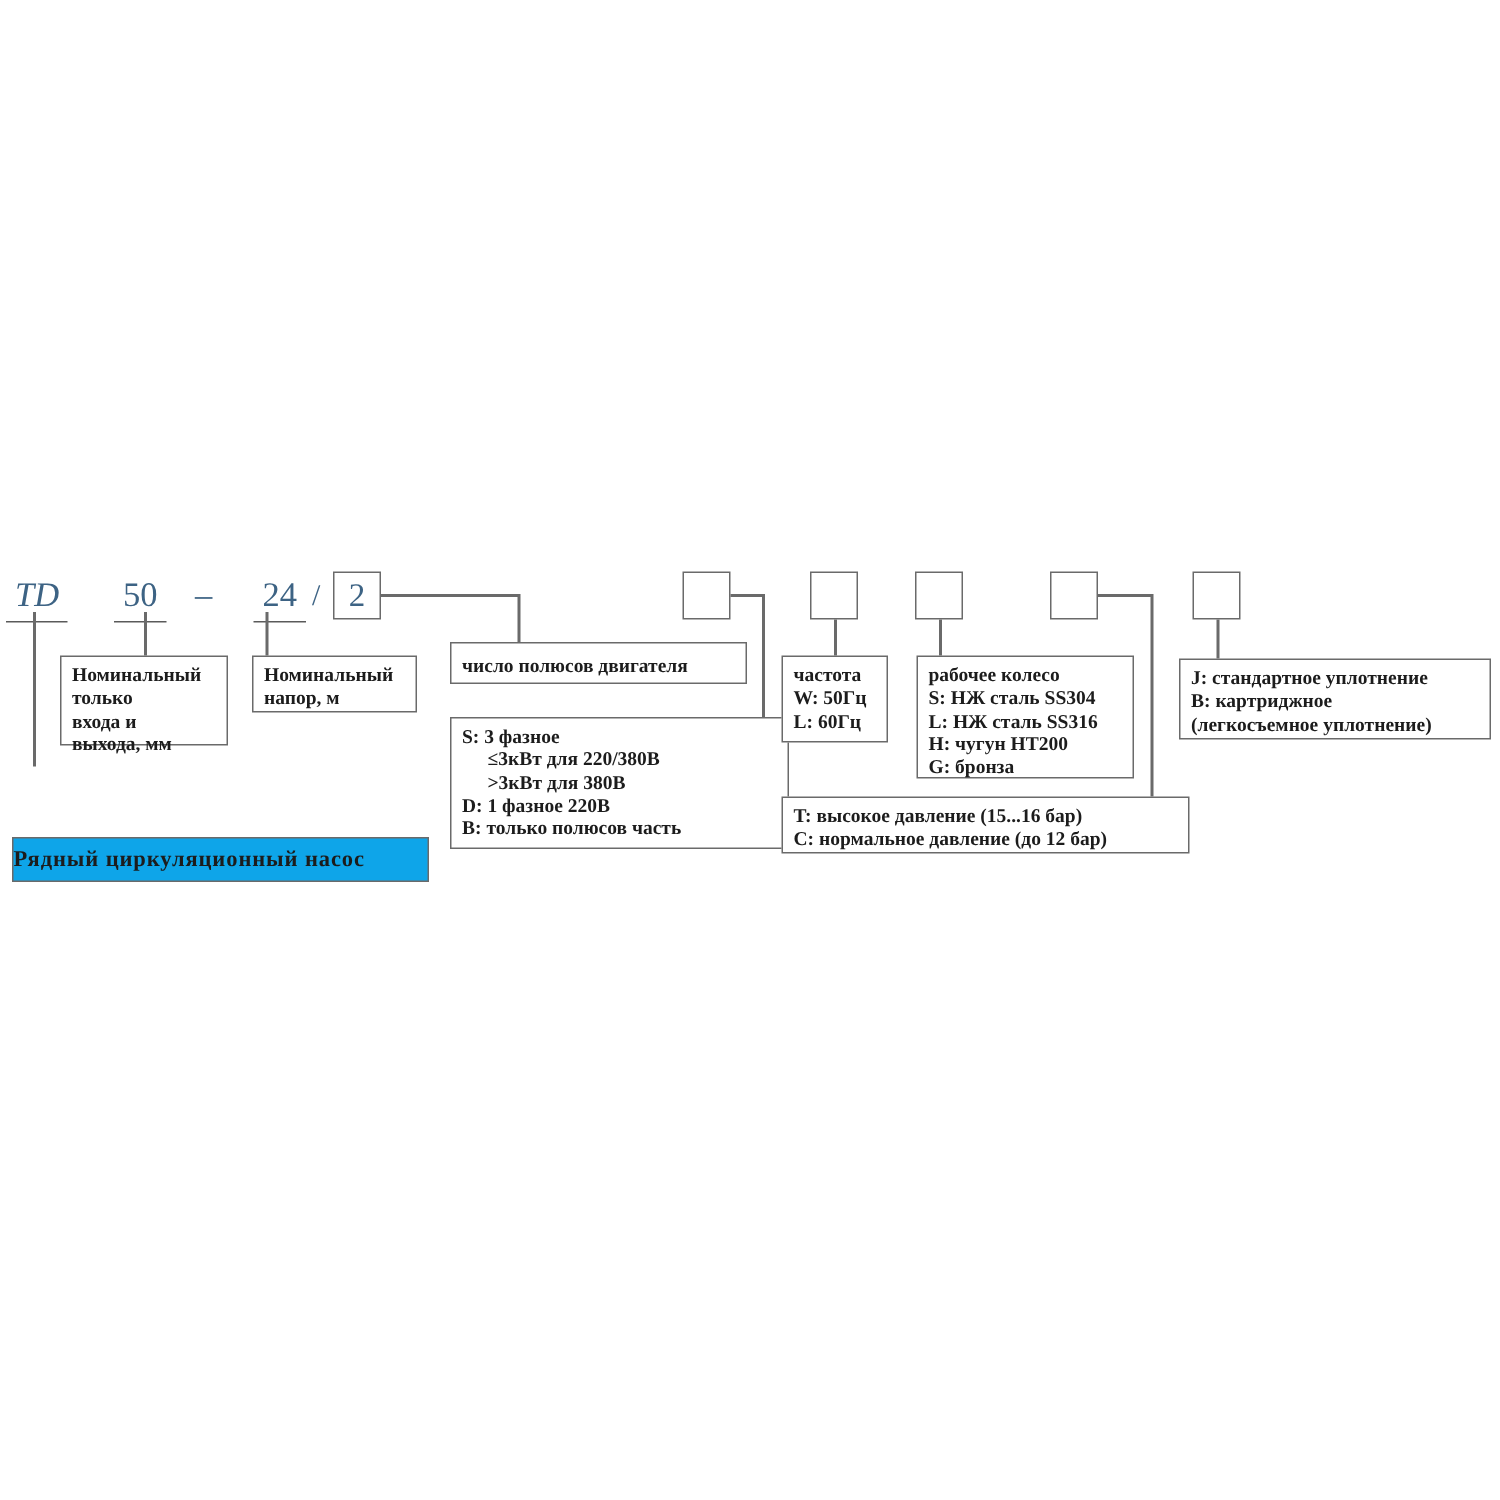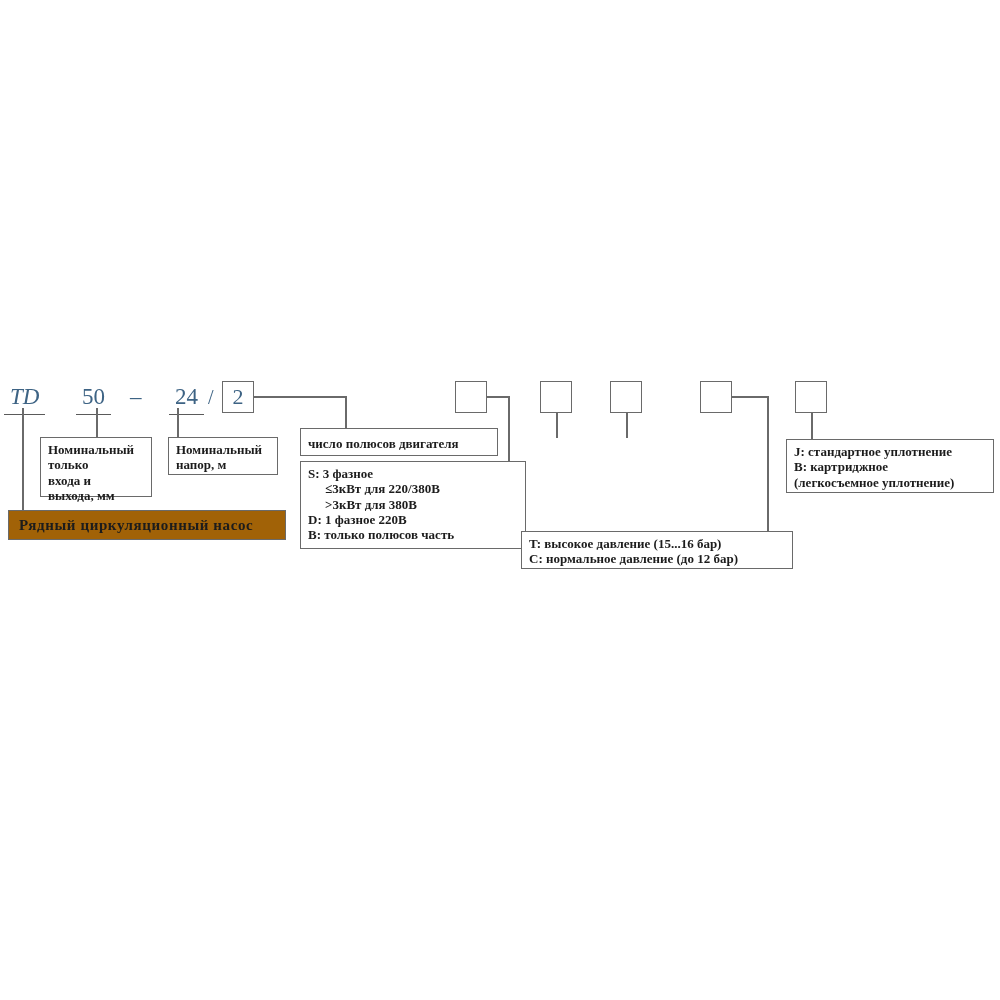--- a/index.html
+++ b/index.html
@@ -78,29 +78,29 @@
   .desc-box.center {
     display: flex;
     align-items: flex-end;
   }
   .desc-box .ln { display: block; white-space: nowrap; }
   .desc-box .ln.ind { padding-left: 17px; }
 
   .title-box {
     position: absolute;
     border: 1.5px solid #6a6a6a;
-    background: #a16207;
+    background: #0ea5e9;
     box-sizing: border-box;
     color: #1c1c1c;
     font-weight: bold;
     font-size: 15px;
     letter-spacing: 0.6px;
     display: flex;
     align-items: center;
-    padding-left: 10px;
+    margin-top: 48px;
   }
 
   
   .v-line {
     position: absolute;
     width: 1.5px;
     background: #6a6a6a;
   }
   .h-line {
     position: absolute;
@@ -162,29 +162,41 @@
 
   <div class="desc-box" style="left:168px; top:437px; width:110px; height:38px;">
     <span class="ln">Номинальный</span>
     <span class="ln">напор, м</span>
   </div>
 
   <div class="desc-box center" style="left:300px; top:428px; width:198px; height:28px;">
     <span class="ln">число полюсов двигателя</span>
   </div>
 
-  <div class="desc-box" style="left:300px; top:461px; width:226px; height:88px;">
+  <div class="desc-box" style="left:300px; top:478px; width:226px; height:88px;">
     <span class="ln">S: 3 фазное</span>
     <span class="ln ind">≤3кВт для 220/380В</span>
     <span class="ln ind">&gt;3кВт для 380В</span>
     <span class="ln">D: 1 фазное 220В</span>
     <span class="ln">B: только полюсов часть</span>
   </div>
 
-
+  <div class="desc-box" style="left:521px; top:437px; width:71px; height:58px;">
+    <span class="ln">частота</span>
+    <span class="ln">W: 50Гц</span>
+    <span class="ln">L: 60Гц</span>
+  </div>
+
+  <div class="desc-box" style="left:611px; top:437px; width:145px; height:82px;">
+    <span class="ln">рабочее колесо</span>
+    <span class="ln">S: НЖ сталь SS304</span>
+    <span class="ln">L: НЖ сталь SS316</span>
+    <span class="ln">H: чугун HT200</span>
+    <span class="ln">G: бронза</span>
+  </div>
 
   <div class="desc-box" style="left:521px; top:531px; width:272px; height:38px;">
     <span class="ln">T: высокое давление (15...16 бар)</span>
     <span class="ln">C: нормальное давление (до 12 бар)</span>
   </div>
 
   <div class="desc-box" style="left:786px; top:439px; width:208px; height:54px;">
     <span class="ln">J: стандартное уплотнение</span>
     <span class="ln">B: картриджное</span>
     <span class="ln">(легкосъемное уплотнение)</span>

